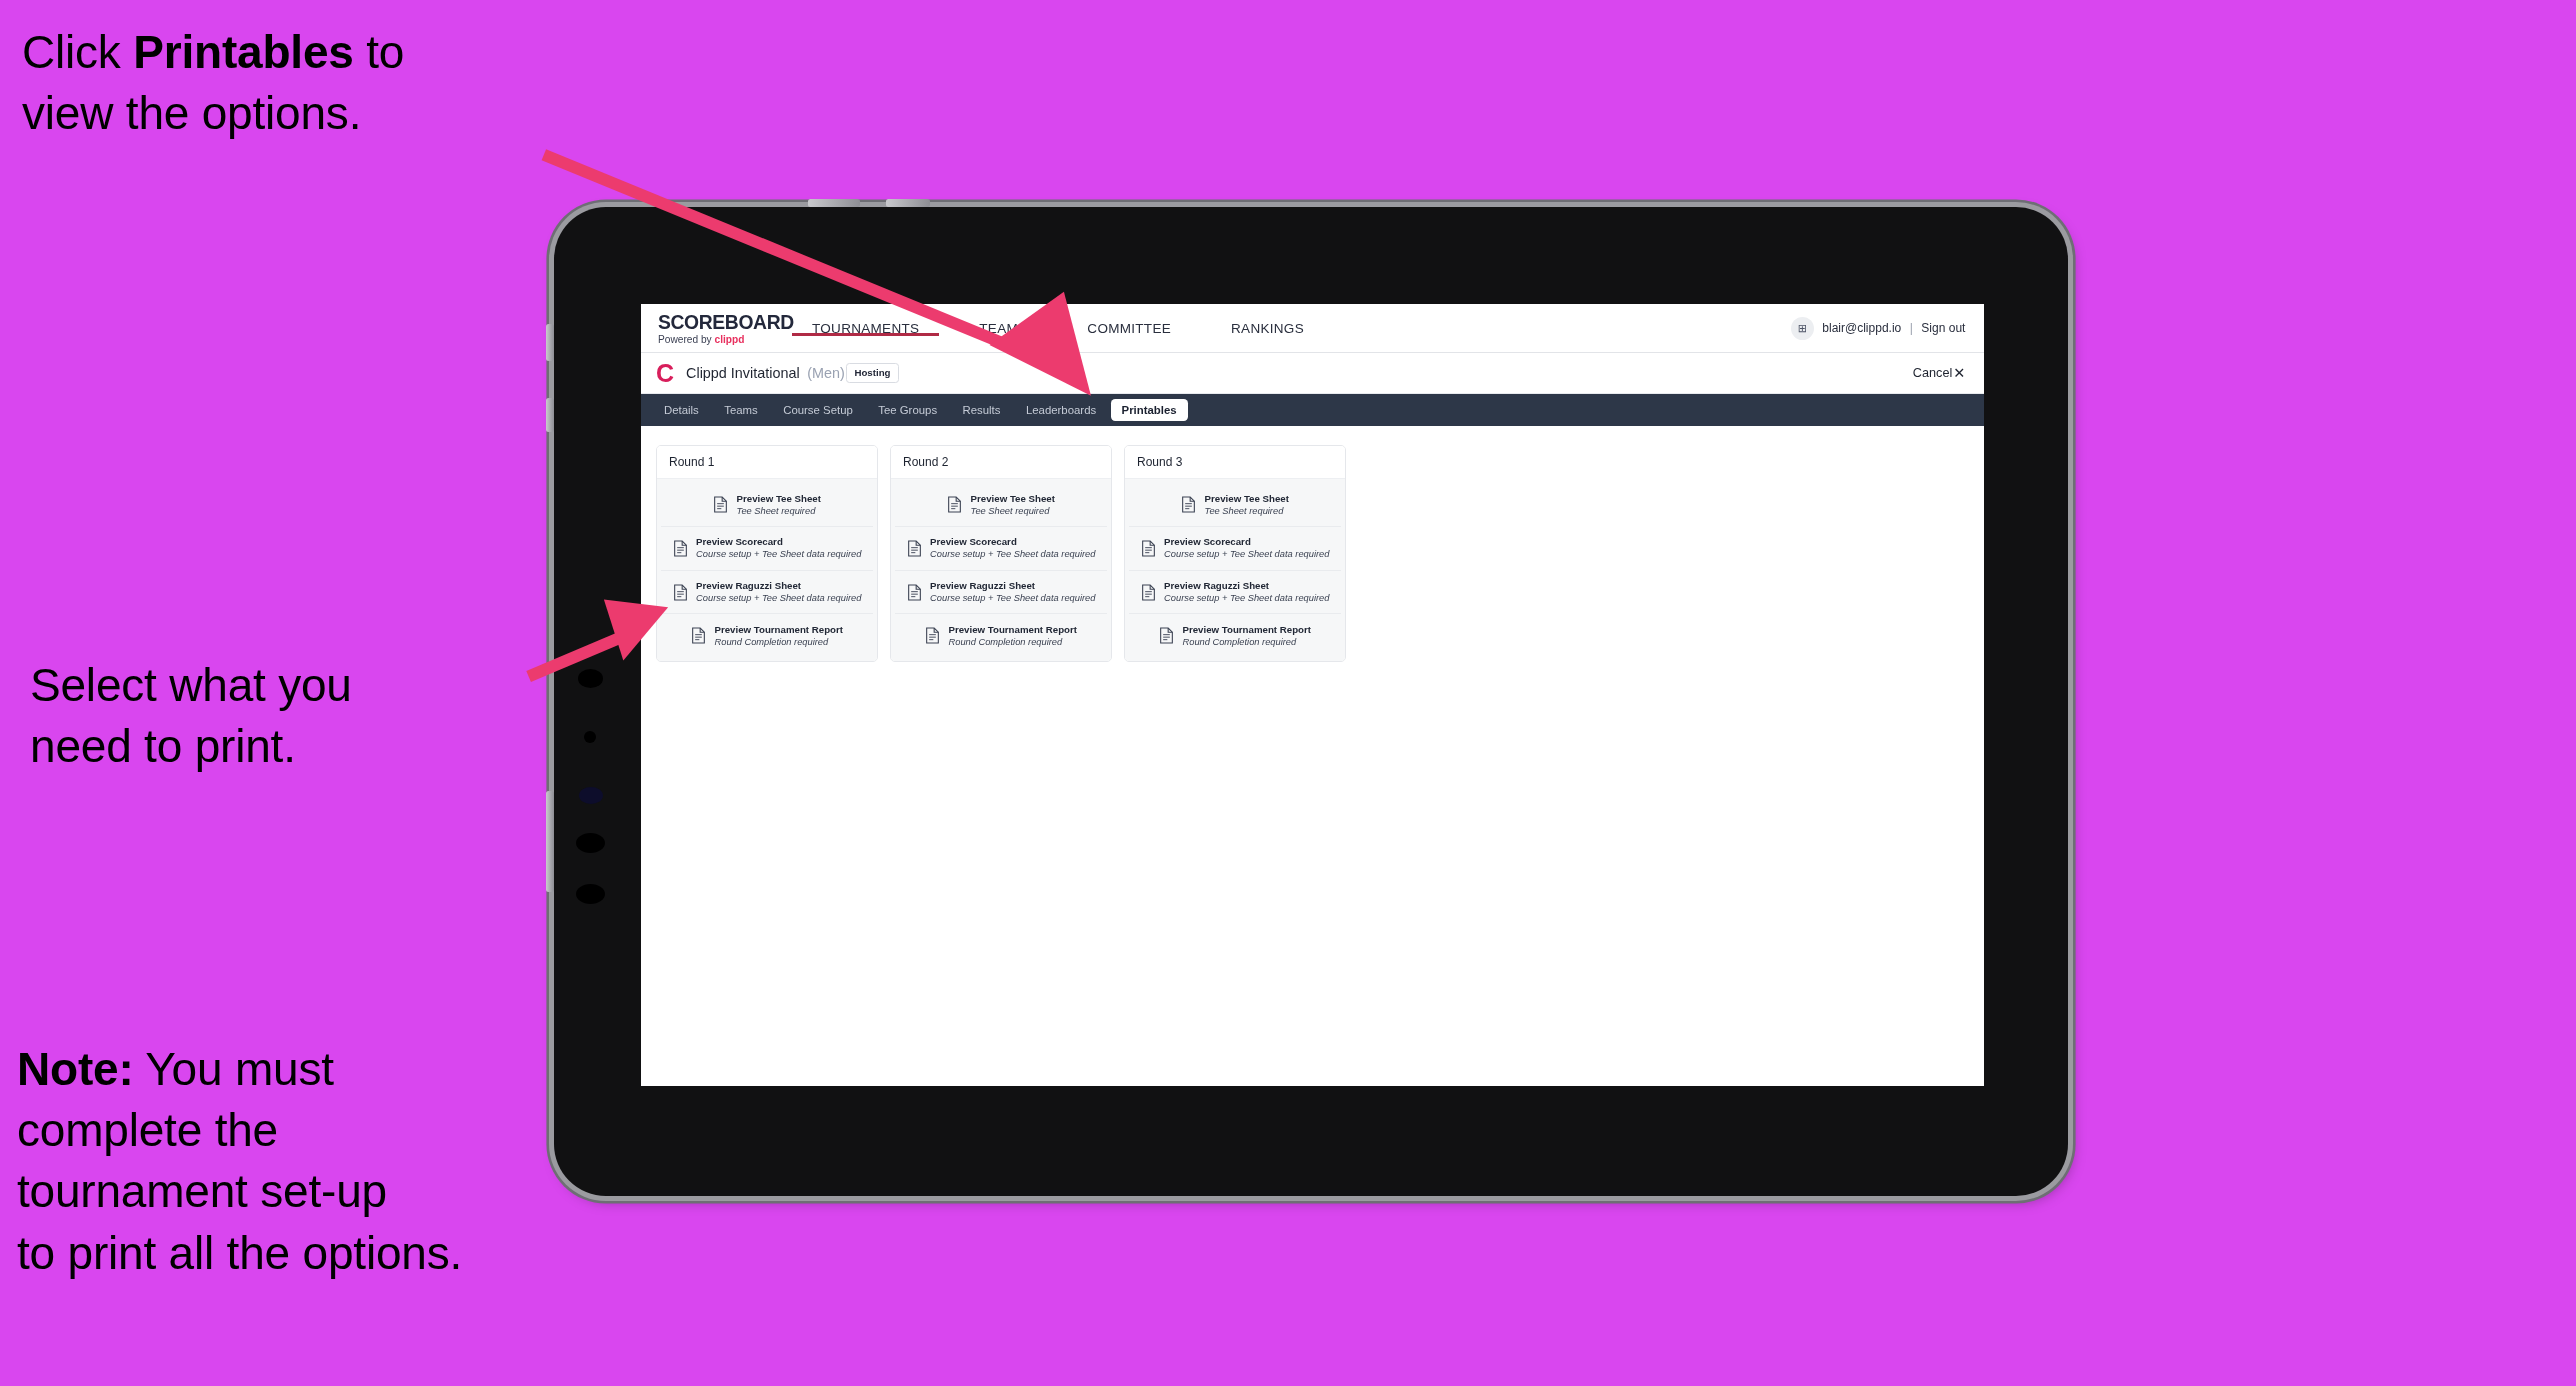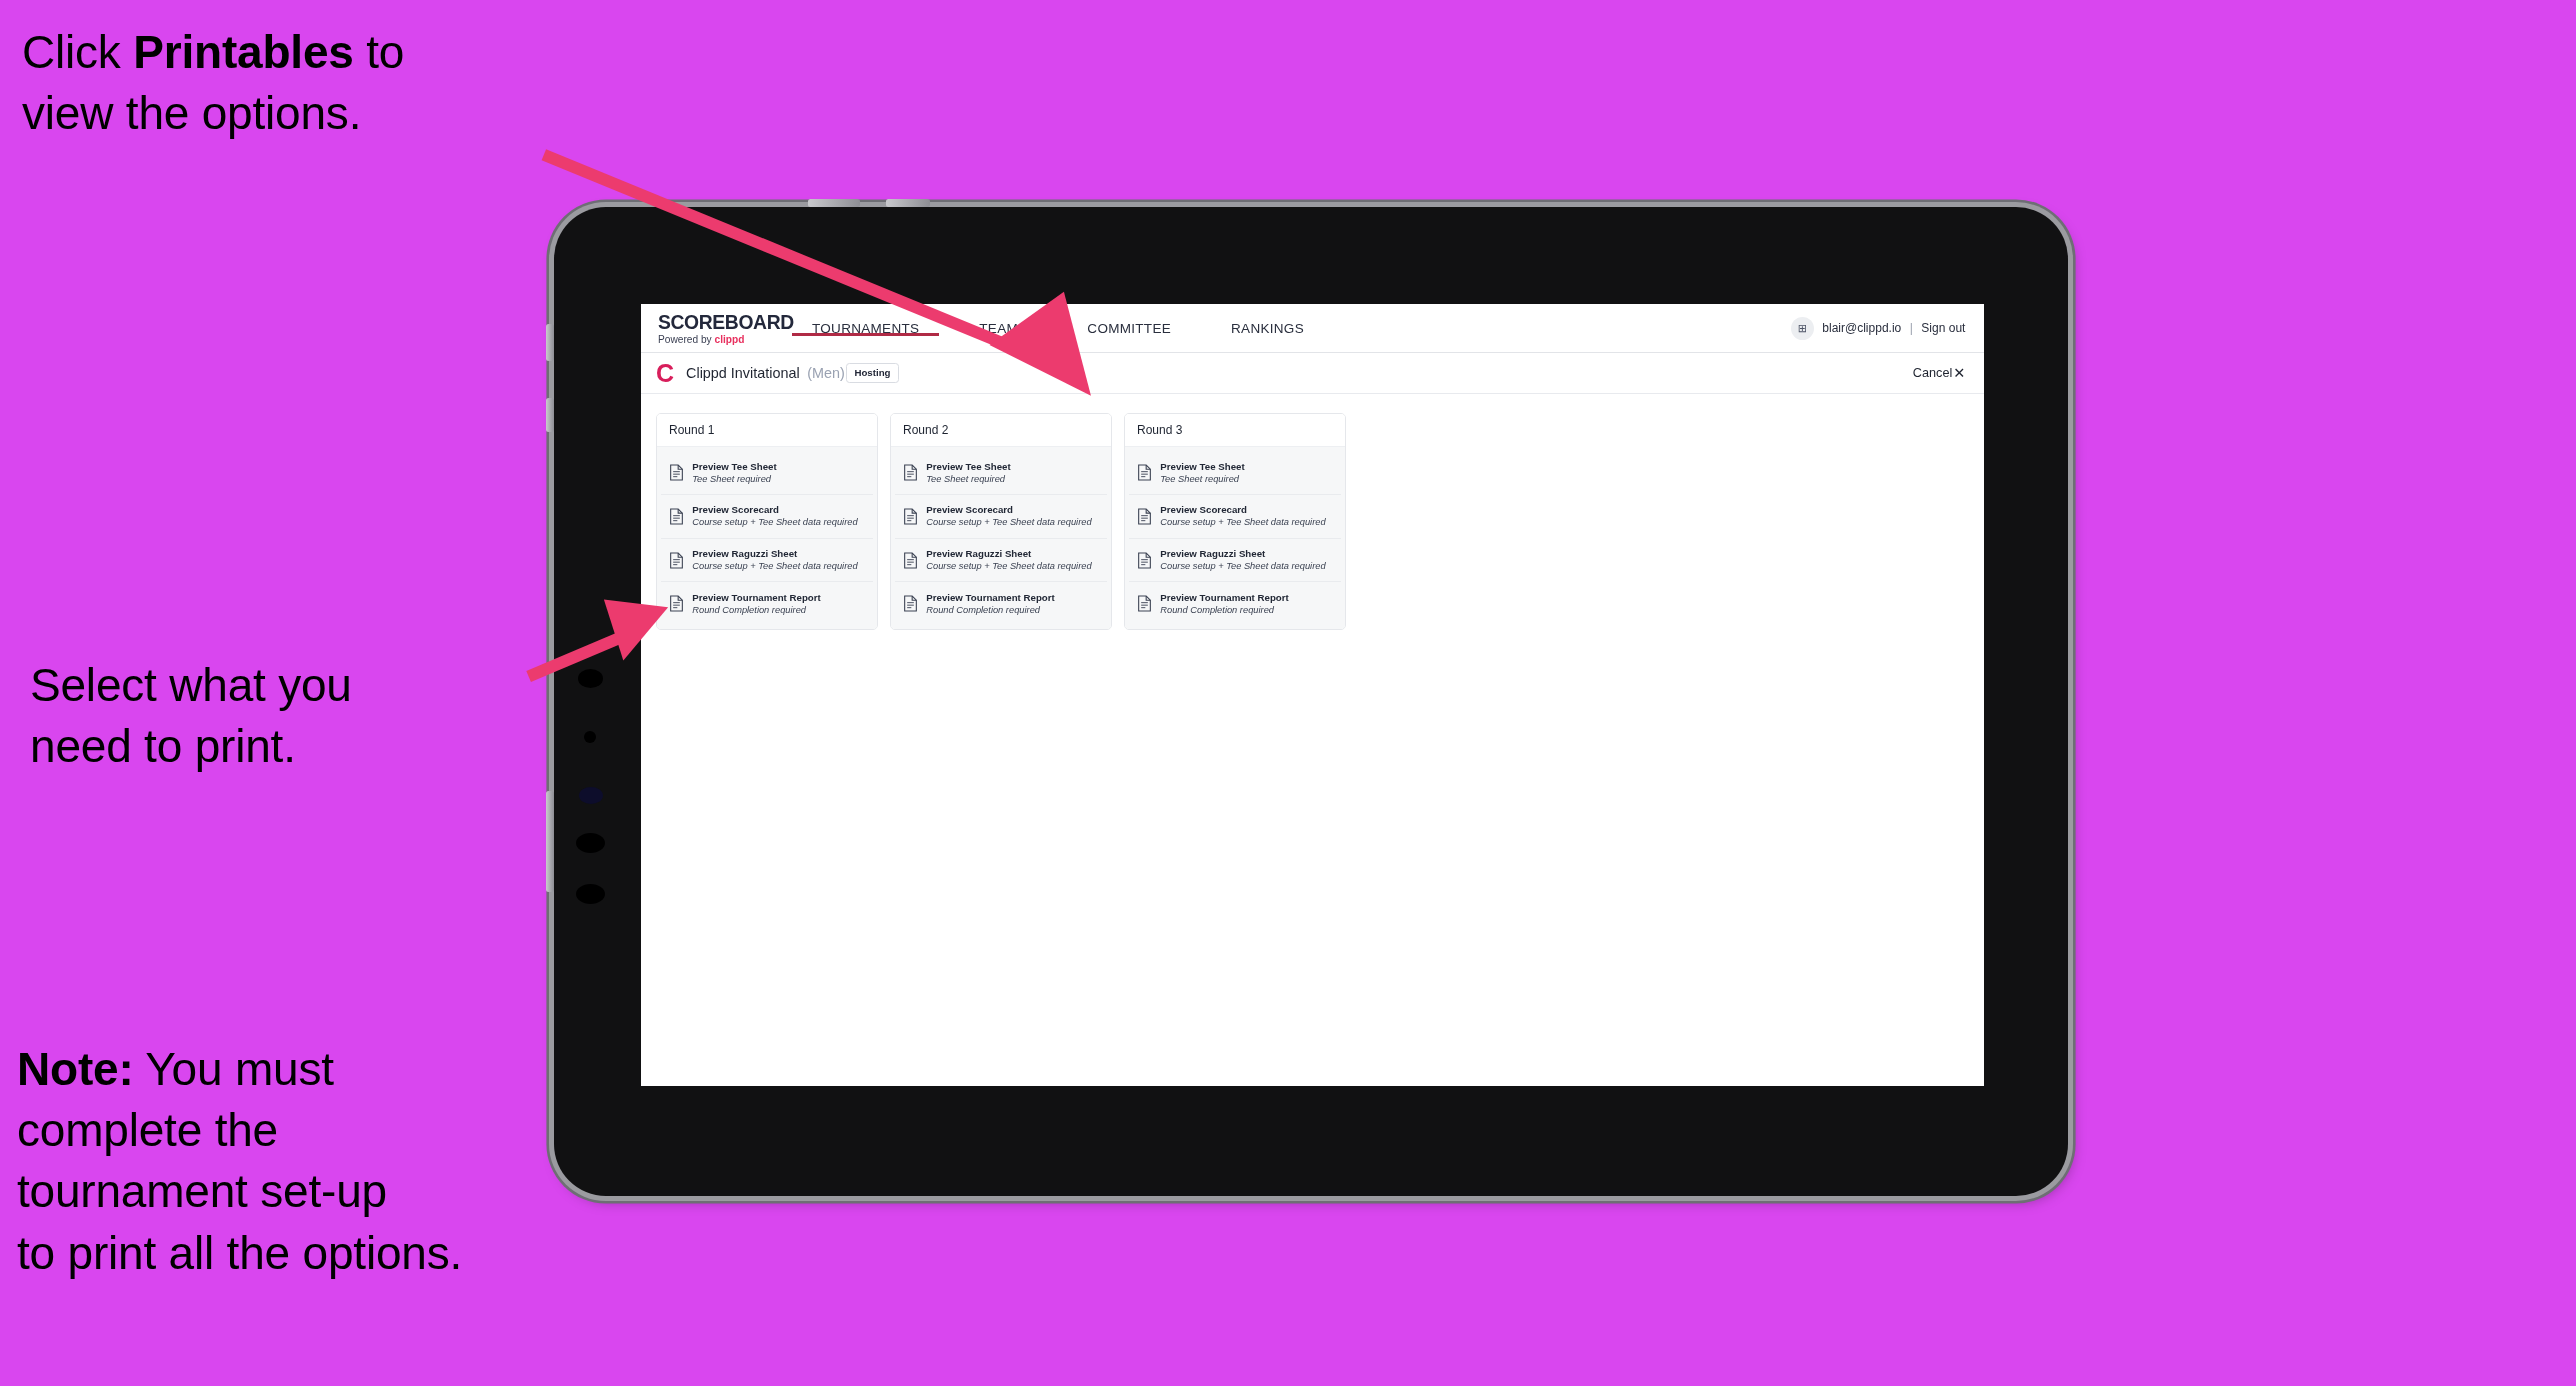--- a/index.html
+++ b/index.html
@@ -206,20 +206,21 @@
     border-bottom:0.8px solid #edeff2;
     background:#fff;
   }
   .round-body { background:#f6f7f8; padding: 4.2px; }
   .doc-row {
     display:flex; align-items:center;
     gap: 8.5px;
     padding: 9.3px 7.6px;
     background:#f6f7f8;
     border-bottom:0.8px solid #e9ebee;
+    justify-content:center;
   }
   .doc-row:last-child { border-bottom:none; }
   .doc-icon { flex: 0 0 auto; width:15px; height:17px; display:block; }
   .doc-text { display:flex; flex-direction:column; gap:1.7px; min-width:0; }
   .doc-title { font-size: 9.7px; font-weight:700; color:#222836; line-height:1.18; }
   .doc-sub   { font-size: 9.3px; font-style:italic; color:#3b4252; line-height:1.18; }
 </style>
 </head>
 <body>
 
@@ -275,20 +276,29 @@
         <div id="clogo">C</div>
         <div id="tourn-name">Clippd Invitational</div>
         <div id="tourn-gender">(Men)</div>
         <div id="hosting-badge">Hosting</div>
         <div id="cancel-btn">
           <span>Cancel</span>
           <span id="cancel-x">✕</span>
         </div>
       </div>
 
+      <div id="subnav">
+        <div class="subtab">Details</div>
+        <div class="subtab">Teams</div>
+        <div class="subtab">Course Setup</div>
+        <div class="subtab">Tee Groups</div>
+        <div class="subtab">Results</div>
+        <div class="subtab">Leaderboards</div>
+        <div class="subtab active">Printables</div>
+      </div>
 
       <div id="content">
 
         <div class="round-card">
           <div class="round-head">Round 1</div>
           <div class="round-body">
             <div class="doc-row">
               <svg class="doc-icon" viewBox="0 0 18 20">
                   <path d="M2 1h9l5 5v13H2z" fill="none" stroke="#3b4252" stroke-width="1.3"></path>
                   <path d="M11 1v5h5" fill="none" stroke="#3b4252" stroke-width="1.3"></path>

